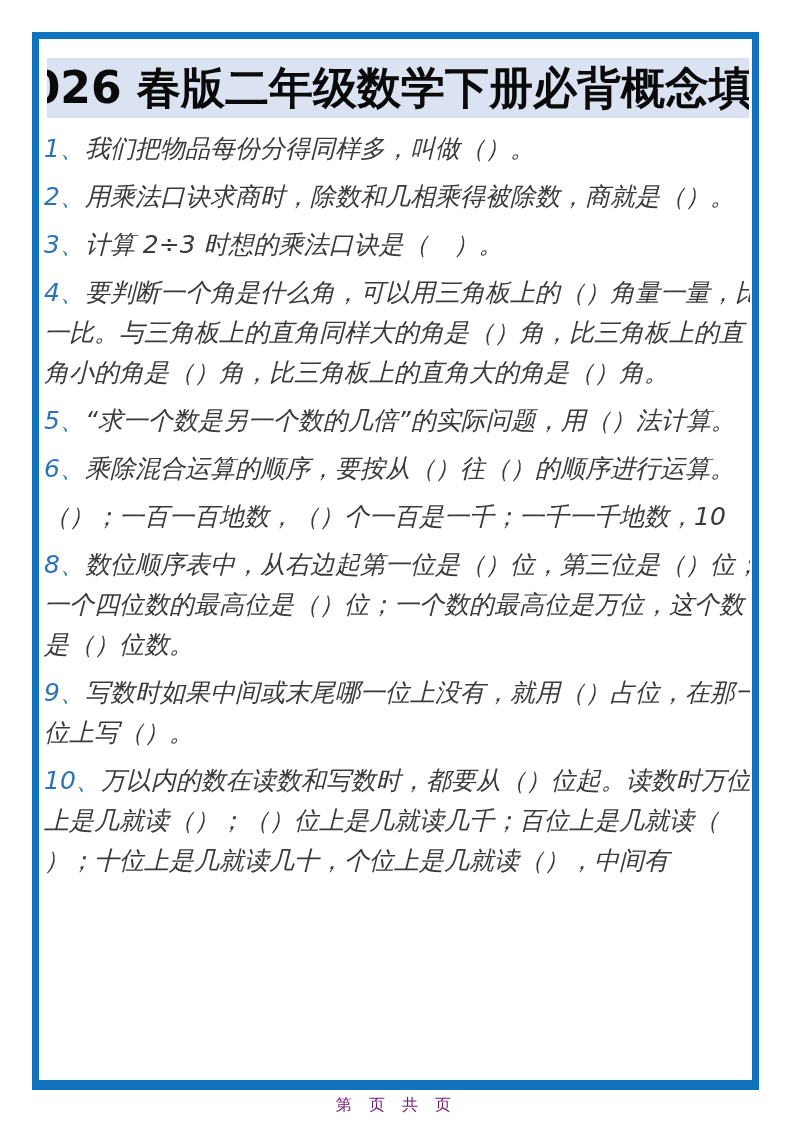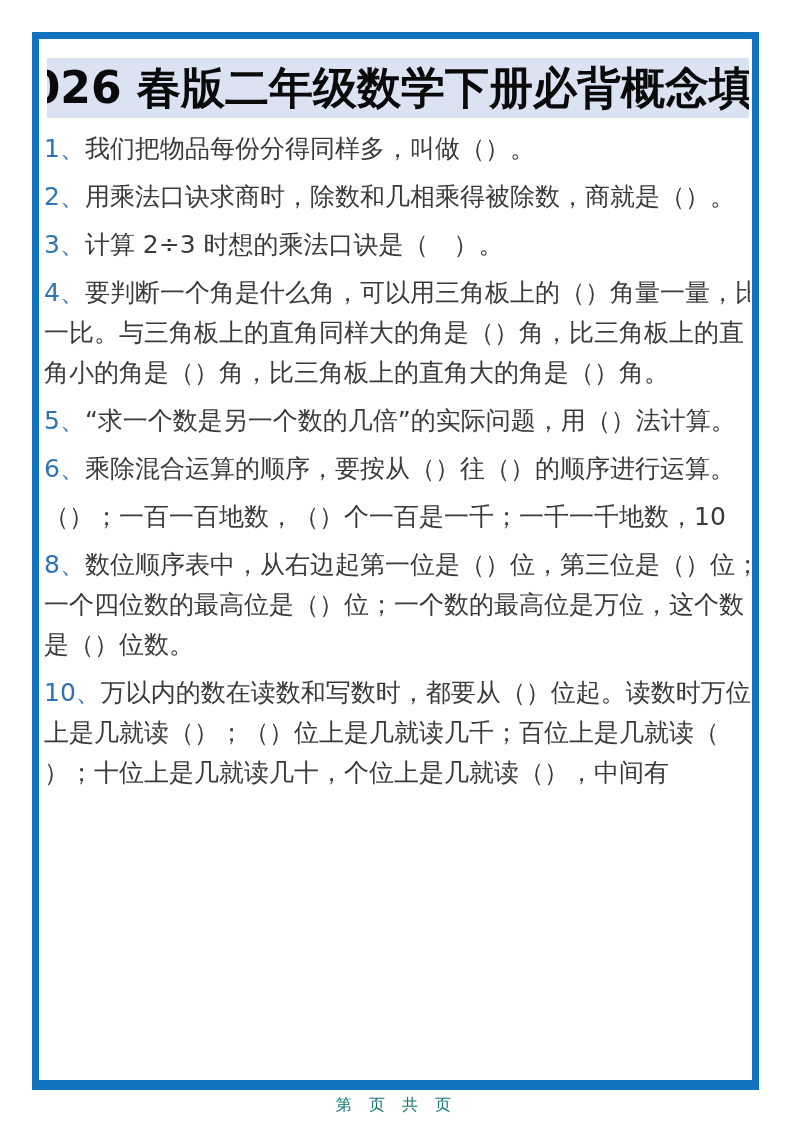--- a/index.html
+++ b/index.html
@@ -45,33 +45,34 @@
     color: var(--body-text, #3A3A3A);
   }
   .question {
     margin: 0 0 8px 0;
   }
   .q-line {
     height: 40px;
     line-height: 40px;
     white-space: nowrap;
     overflow: hidden;
+    font-style: italic;
   }
   .q-num {
     color: var(--question-number, #2E74B5);
   }
   .footer {
     position: absolute;
     left: 0;
     top: 1095px;
     width: 100%;
     text-align: center;
     font-size: 16px;
     letter-spacing: 6px;
-    color: #0f766e;
+    color: #701a75;
   }
 </style>
 </head>
 <body>
 
 <div class="frame">
   <div class="title">2026 春版二年级数学下册必背概念填空</div>
   <div class="questions" id="questions">
       <div class="question">
         <div class="q-line"><span class="q-num">1、</span><span class="q-text">我们把物品每份分得同样多，叫做（）。</span></div>
@@ -95,20 +96,24 @@
       </div>
       <div class="question">
         <div class="q-line"><span class="q-text">（）；一百一百地数，（）个一百是一千；一千一千地数，10</span></div>
       </div>
       <div class="question">
         <div class="q-line"><span class="q-num">8、</span><span class="q-text">数位顺序表中，从右边起第一位是（）位，第三位是（）位；</span></div>
         <div class="q-line"><span class="q-text">一个四位数的最高位是（）位；一个数的最高位是万位，这个数</span></div>
         <div class="q-line"><span class="q-text">是（）位数。</span></div>
       </div>
       <div class="question">
+        <div class="q-line"><span class="q-num">9、</span><span class="q-text">写数时如果中间或末尾哪一位上没有，就用（）占位，在那一</span></div>
+        <div class="q-line"><span class="q-text">位上写（）。</span></div>
+      </div>
+      <div class="question">
         <div class="q-line"><span class="q-num">10、</span><span class="q-text">万以内的数在读数和写数时，都要从（）位起。读数时万位</span></div>
         <div class="q-line"><span class="q-text">上是几就读（）；（）位上是几就读几千；百位上是几就读（</span></div>
         <div class="q-line"><span class="q-text">）；十位上是几就读几十，个位上是几就读（），中间有</span></div>
       </div>
     </div>
 </div>
 
 <div class="footer">第 页 共 页</div>
 
 </body></html>

